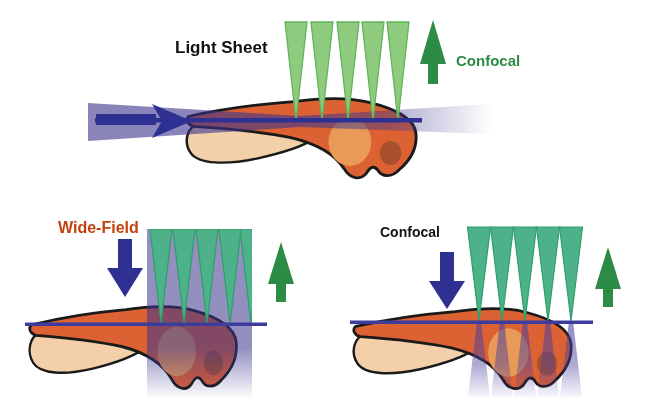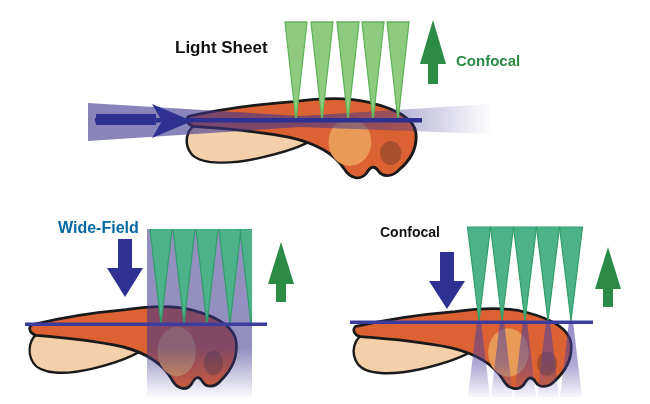--- a/index.html
+++ b/index.html
@@ -9,21 +9,21 @@
     border-radius:15px;
   }
   svg{position:absolute;left:0;top:0;}
   .lbl{
     position:absolute;font-weight:bold;white-space:nowrap;
     font-family:"Liberation Sans",sans-serif;line-height:1.1;
   }
   #lbl-lightsheet{left:175px;top:39px;font-size:17px;color:#111111;}
   #lbl-detection{left:456px;top:53px;font-size:15px;color:#2c8c46;}
   #lbl-illumination{left:93px;top:151px;font-size:16px;color:#2e3192;}
-  #lbl-widefield{left:58px;top:219px;font-size:16px;color:#0369a1;}
+  #lbl-widefield{left:58px;top:219px;font-size:16px;color:#c2410c;}
   #lbl-confocal{left:380px;top:225px;font-size:14px;color:#111111;}
 </style>
 </head>
 <body>
 
 <div class="stage">
 
   <svg width="650" height="404" viewBox="0 0 650 404">
     <defs>
       <g id="fish">

